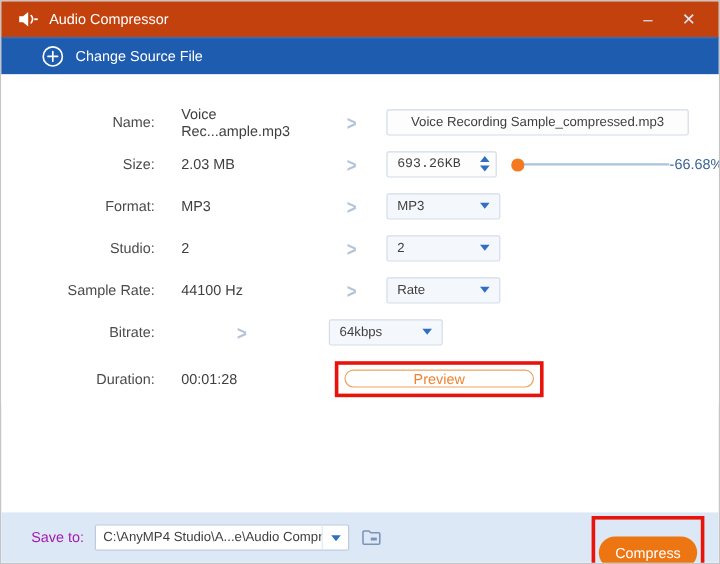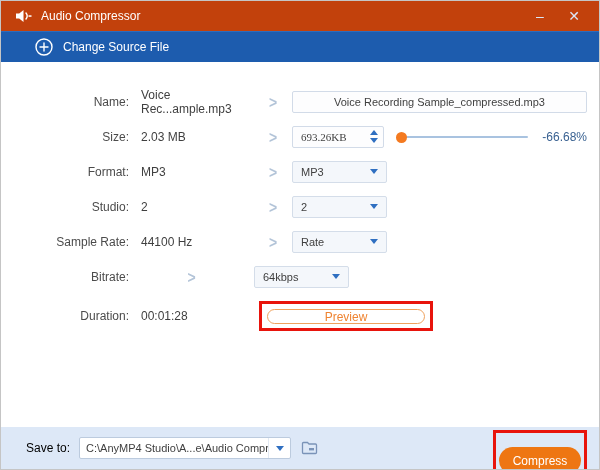--- a/index.html
+++ b/index.html
@@ -14,51 +14,51 @@
   .win-btn { width:30px; height:26px; background:transparent; border:none; color:#dbe6f5; font-size:14px; cursor:pointer; line-height:26px; text-align:center; }
 
   
   .subheader { height:31px; background:#1d5cae; border-top:1px solid #2e6cbd; display:flex; align-items:center; padding-left:34px; }
   .change-source { display:flex; align-items:center; gap:10px; background:transparent; border:none; cursor:pointer; }
   .change-source .plus { width:18px; height:18px; }
   .change-source .cs-label { color:#fff; font-size:12px; }
 
   
   .body { padding-top:22px; background:#fff; }
-  .row { display:grid; grid-template-columns:128px 125px 38px 1fr; align-items:center; height:35px; padding-right:12px; }
+  .row { display:grid; grid-template-columns:128px 125px 38px 1fr; align-items:center; height:35px; padding-right:25px;gap:10px; }
   .row.tall { height:44px; }
   .lbl { text-align:right; font-size:12px; color:#4b4b4b; }
   .val { padding-left:12px; font-size:12px; color:#3f3f3f; }
   .chev { text-align:center; color:#b3c4d8; font-size:14px; font-weight:bold; transform:scaleY(1.2); }
 
   .txt-input { width:100%; height:22px; border:1px solid #d2dbe8; border-radius:2px; background:#fdfdfe; font-size:11px; color:#3f3f3f; padding:0 8px; font-family:"Liberation Sans", sans-serif;text-align:center; }
 
   .size-controls { display:flex; align-items:center; }
   .spinbox { width:92px; height:22px; border:1px solid #d2dbe8; border-radius:2px; background:#fdfdfe; display:flex; align-items:center; }
-  .spinbox input { flex:1; min-width:0; border:none; background:transparent; font-size:11px; color:#3f3f3f; padding:0 0 0 8px; font-family:Liberation Serif, serif; }
+  .spinbox input { flex:1; min-width:0; border:none; background:transparent; font-size:11px; color:#3f3f3f; padding:0 0 0 8px; font-family:Liberation Mono, monospace; }
   .spin-arrows { width:18px; display:flex; flex-direction:column; align-items:center; gap:3px; cursor:pointer; }
   .arr-up { width:0; height:0; border-left:4px solid transparent; border-right:4px solid transparent; border-bottom:5px solid #2f6fc1; }
   .arr-down { width:0; height:0; border-left:4px solid transparent; border-right:4px solid transparent; border-top:5px solid #2f6fc1; }
 
   .slider { position:relative; width:130px; height:14px; margin-left:14px; cursor:pointer; }
   .slider .track { position:absolute; top:6px; left:0; right:0; height:2px; background:#a9c3e0; border-radius:1px; }
   .slider .handle { position:absolute; top:2px; left:-2px; width:11px; height:11px; border-radius:50%; background:#f47a20; }
   .percent { margin-left:auto; font-size:12px; color:#3a6292; }
 
   .dropdown { width:95px; height:22px; border:1px solid #d4dde9; border-radius:2px; background:#f4f7fb; display:flex; align-items:center; padding:0 8px; cursor:pointer; }
   .dropdown .dd-text { flex:1; font-size:11px; color:#3f3f3f; }
   .dd-arrow { width:0; height:0; border-left:4px solid transparent; border-right:4px solid transparent; border-top:5px solid #2f6fc1; }
 
   
   .preview-wrap { grid-column:3 / 5; justify-self:start; margin-left:5px; border:3px solid #e8140c; padding:3px 5px; }
   .preview-btn { width:158px; height:15px; border:1px solid #efa25e; border-radius:14px; background:#fff; color:#ef8432; font-size:12px; cursor:pointer; font-family:"Liberation Sans", sans-serif; }
 
   
   .footer { position:absolute; bottom:0; left:0; right:0; height:42px; background:#dde8f7; display:flex; align-items:center; padding-left:25px; }
-  .saveto-lbl { font-size:12px; color:#000000; margin-right:9px;text-align:center; }
+  .saveto-lbl { font-size:12px; color:#a21caf; margin-right:9px;text-align:center; }
   .save-combo { width:212px; height:22px; background:#fff; border:1px solid #bccbde; border-radius:2px; display:flex; align-items:center; cursor:pointer; }
   .save-combo .path { flex:1; font-size:11px; color:#3f3f3f; padding:0 6px; white-space:nowrap; overflow:hidden; }
   .save-combo .dd-zone { width:22px; height:100%; display:flex; align-items:center; justify-content:center; border-left:1px solid #e2e9f3; }
   .folder-btn { width:24px; height:22px; margin-left:6px; background:transparent; border:none; display:flex; align-items:center; justify-content:center; cursor:pointer; }
 
   .compress-wrap { position:absolute; right:12px; top:3px; border:3px solid #e8140c; padding:14px 3px; }
   .compress-btn { width:82px; height:27px; border:none; border-radius:14px; background:#ee7612; color:#fff; font-size:12px; cursor:pointer; font-family:"Liberation Sans", sans-serif; }
 </style>
 </head>
 <body>

